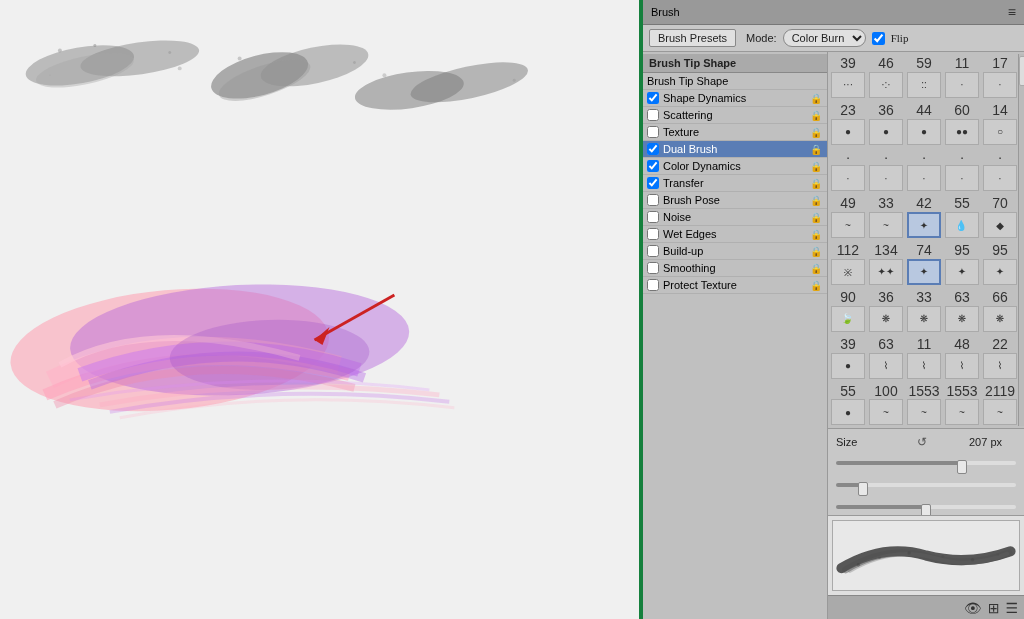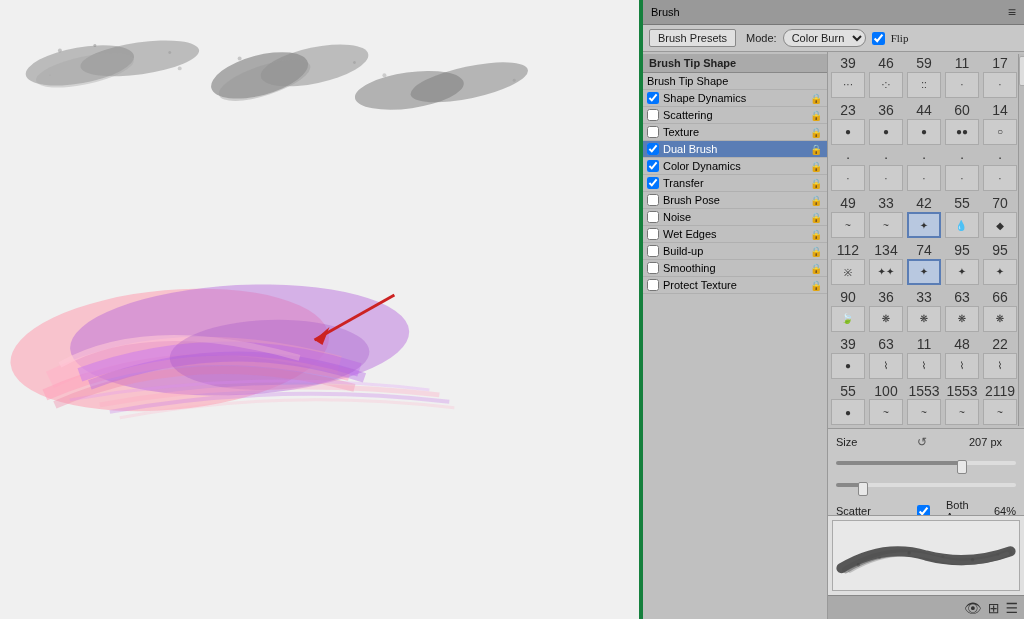--- a/index.html
+++ b/index.html
@@ -682,26 +682,20 @@
 
         <div class="prop-row">
           <div class="prop-slider-container" style="flex:1; position:relative; height:16px;">
             <div class="prop-slider" style="background: linear-gradient(to right, #888 15%, #ddd 15%);">
               <div class="prop-slider-thumb" style="left: calc(15% - 5px);"></div>
             </div>
           </div>
         </div>
 
         <div class="prop-row">
-          <span class="prop-label">Scatter</span>
-          <input type="checkbox" checked="" style="cursor: pointer;">
-          <span class="prop-checkbox-label">Both Axes</span>
-          <span class="prop-value">64%</span>
-        </div>
-        <div class="prop-row">
           <div class="prop-slider-container" style="flex:1; position:relative; height:16px;">
             <div class="prop-slider" style="background: linear-gradient(to right, #888 50%, #ddd 50%);">
               <div class="prop-slider-thumb" style="left: calc(50% - 5px);"></div>
             </div>
           </div>
         </div>
 
         <div class="prop-row">
           <span class="prop-label">Count</span>
           <span class="prop-value">2</span>

